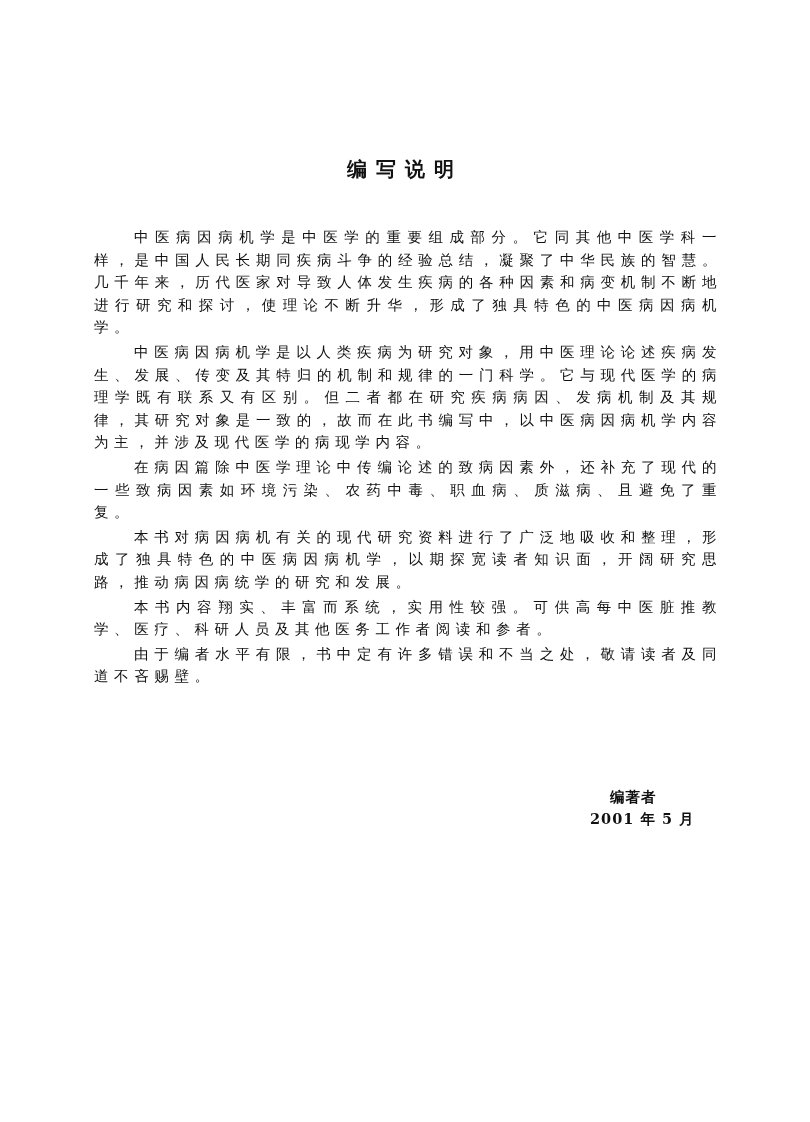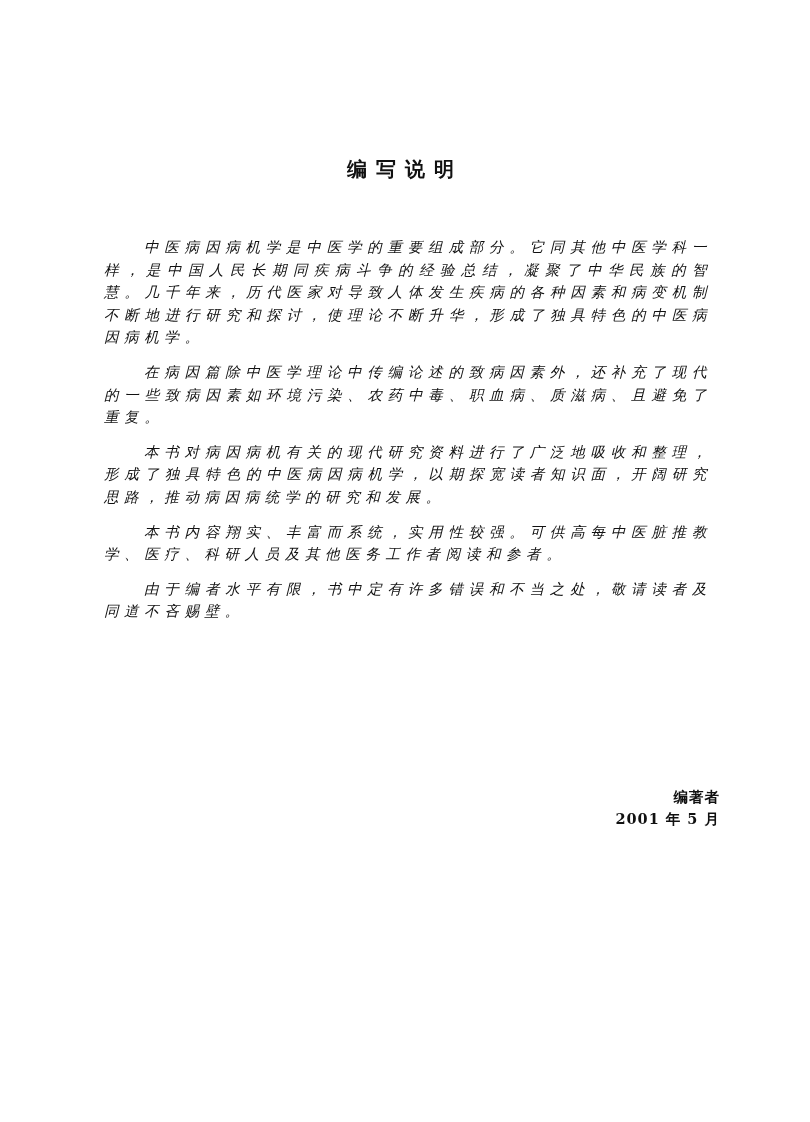--- a/index.html
+++ b/index.html
@@ -2,33 +2,34 @@
 <html><head>
 <meta charset="utf-8">
 <style>
   html, body { margin: 0; padding: 0; background: #ffffff; }
   body { width: 810px; height: 1122px; position: relative; overflow: hidden;
          font-family: "DejaVu Serif", "Liberation Serif", serif; color: #111; }
   .page-title { position: absolute; top: 156px; left: 0; width: 810px; text-align: center;
                 font-family: "DejaVu Sans", "Liberation Sans", sans-serif; font-weight: bold;
                 font-size: 20px; letter-spacing: 9px; color: #111; }
   .body-text { position: absolute; top: 224px; left: 92px; width: 632px; }
-  .para { margin: 12px; font-size: 14.5px; line-height: 22.6px; letter-spacing: 5.6px;
-          text-indent: 40px; text-align: justify; word-break: break-all; font-style: italic; }
-  .signature { position: absolute; top: 786px; left: 590px; width: 130px; text-align: right; }
+  .para { margin: 2px; font-size: 14.5px; line-height: 22.6px; letter-spacing: 5.6px;
+          text-indent: 40px; text-align: justify; word-break: break-all; }
+  .signature { position: absolute; top: 786px; left: 590px; width: 130px; text-align: left; }
   .sig-line { font-size: 14.5px; line-height: 22px; font-weight: bold; letter-spacing: 1px; }
   .sig-author { padding-left: 20px; }
 </style>
 </head>
 <body>
 
 <div class="page-title">编写说明</div>
 
 <div class="body-text">
   <p class="para">中医病因病机学是中医学的重要组成部分。它同其他中医学科一样，是中国人民长期同疾病斗争的经验总结，凝聚了中华民族的智慧。几千年来，历代医家对导致人体发生疾病的各种因素和病变机制不断地进行研究和探讨，使理论不断升华，形成了独具特色的中医病因病机学。</p>
+  <p class="para">中医病因病机学是以人类疾病为研究对象，用中医理论论述疾病发生、发展、传变及其特归的机制和规律的一门科学。它与现代医学的病理学既有联系又有区别。但二者都在研究疾病病因、发病机制及其规律，其研究对象是一致的，故而在此书编写中，以中医病因病机学内容为主，并涉及现代医学的病现学内容。</p>
   <p class="para">在病因篇除中医学理论中传编论述的致病因素外，还补充了现代的一些致病因素如环境污染、农药中毒、职血病、质滋病、且避免了重复。</p>
   <p class="para">本书对病因病机有关的现代研究资料进行了广泛地吸收和整理，形成了独具特色的中医病因病机学，以期探宽读者知识面，开阔研究思路，推动病因病统学的研究和发展。</p>
   <p class="para">本书内容翔实、丰富而系统，实用性较强。可供高每中医脏推教学、医疗、科研人员及其他医务工作者阅读和参者。</p>
   <p class="para">由于编者水平有限，书中定有许多错误和不当之处，敬请读者及同道不吝赐壁。</p>
 </div>
 
 <div class="signature">
   <div class="sig-line sig-author">编著者</div>
   <div class="sig-line">2001 年 5 月</div>
 </div>

